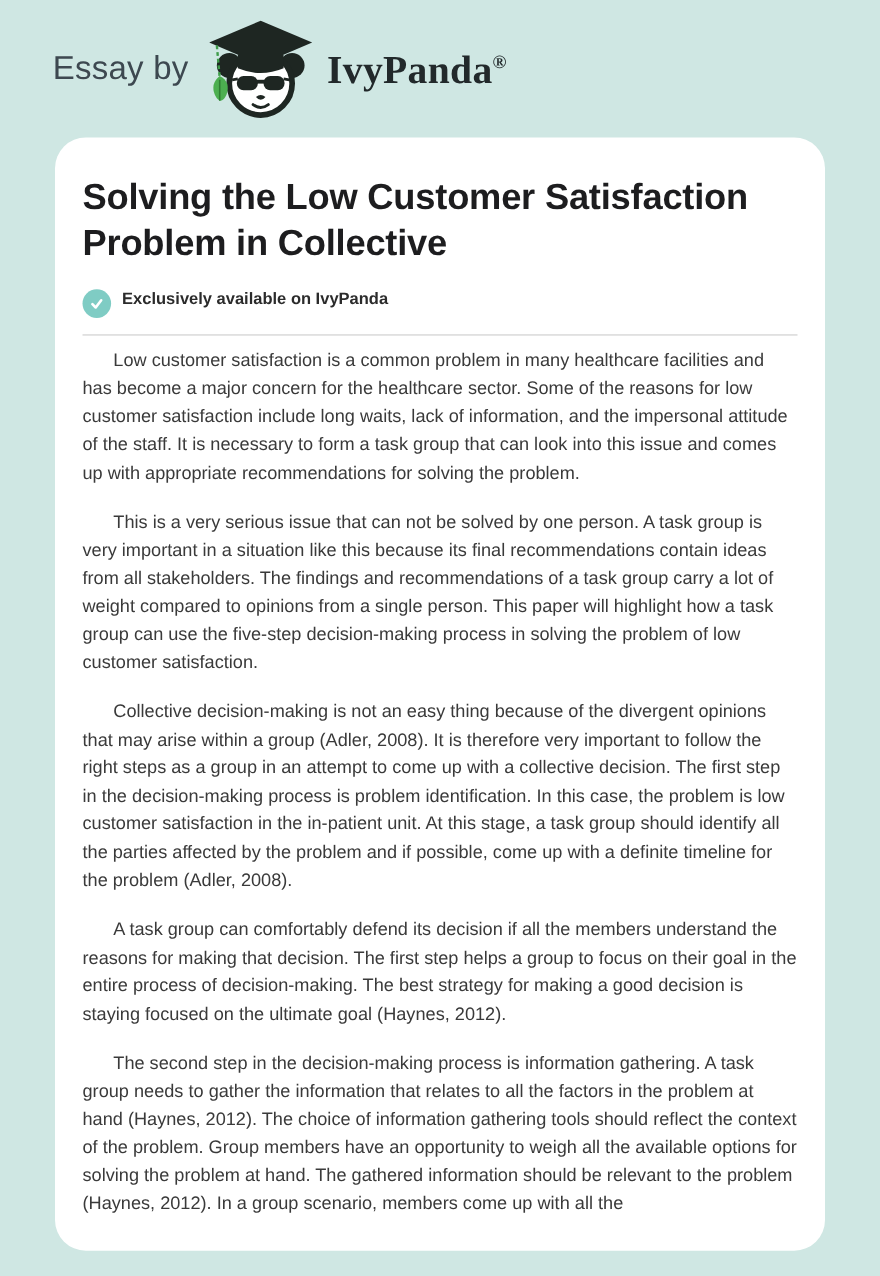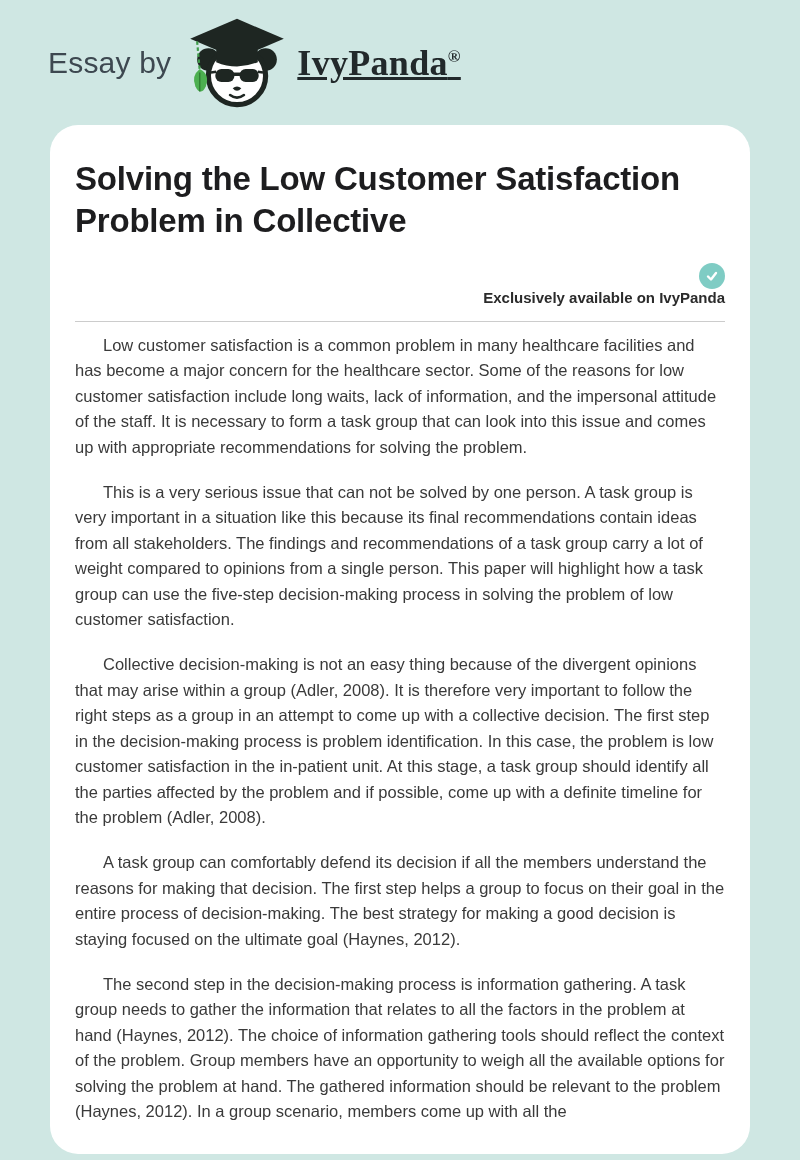--- a/index.html
+++ b/index.html
@@ -28,21 +28,20 @@
     margin-right: 8px;
     display: flex;
     align-items: center;
   }
   .brand {
     font-family: "Liberation Serif", serif;
     font-weight: bold;
     font-size: 36px;
     color: #22292b;
     letter-spacing: 0.3px;
-    text-decoration: underline;
   }
   .brand sup {
     font-size: 17px;
     font-weight: bold;
     vertical-align: super;
     line-height: 0;
   }
   
   .card {
     margin: 0 50px;
@@ -52,23 +51,22 @@
   }
   .article-title {
     font-size: 33px;
     line-height: 42px;
     font-weight: bold;
     color: #1d1d1f;
     letter-spacing: -0.2px;
   }
   .badge-row {
     display: flex;
-    align-items: flex-end;
+    align-items: flex-start;
     margin-top: 21px;
-    flex-direction: column;
   }
   .badge-circle {
     width: 26px;
     height: 26px;
     border-radius: 50%;
     background: #7fccc4;
     display: flex;
     align-items: center;
     justify-content: center;
     flex: 0 0 26px;

